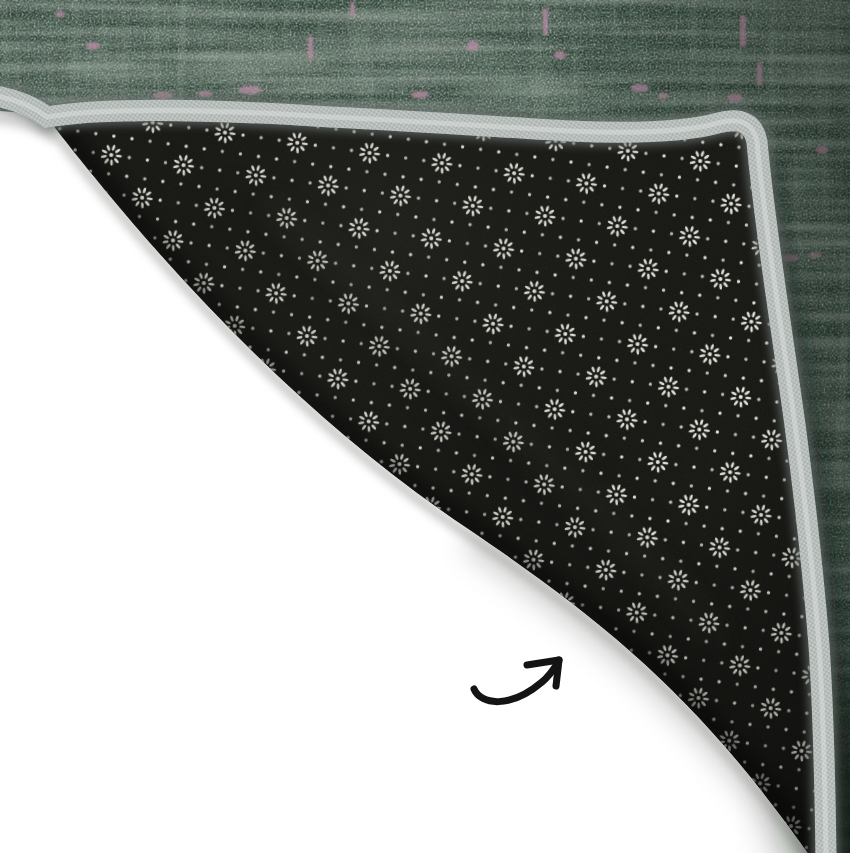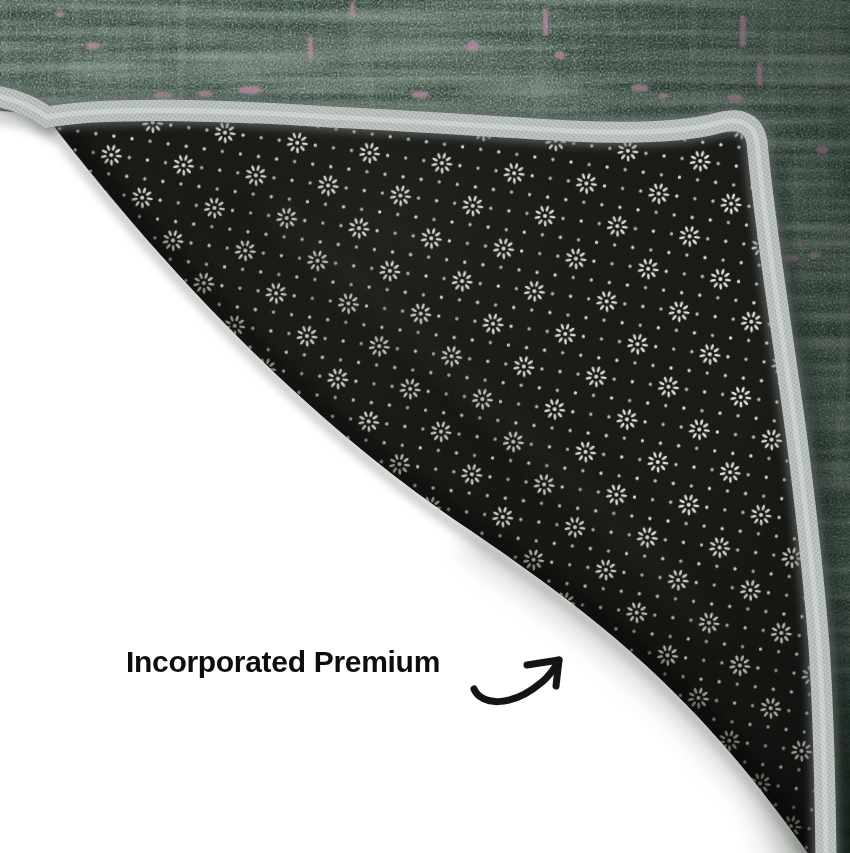--- a/index.html
+++ b/index.html
@@ -213,16 +213,15 @@
     </g>
 
     <g fill="none" style="stroke:var(--c-arrow,#141414)" stroke-width="7" stroke-linecap="round" stroke-linejoin="round">
       <path d="M 474 689 C 481 705 510 709 542 682 C 548 677 554 669 558 662"></path>
       <path d="M 559 660 L 527 665"></path>
       <path d="M 559 660 L 556 686"></path>
     </g>
   </svg>
 
   <div class="caption">
-    <div>Incorporated Premium</div>
   </div>
 
 </div>
 
 </body></html>

